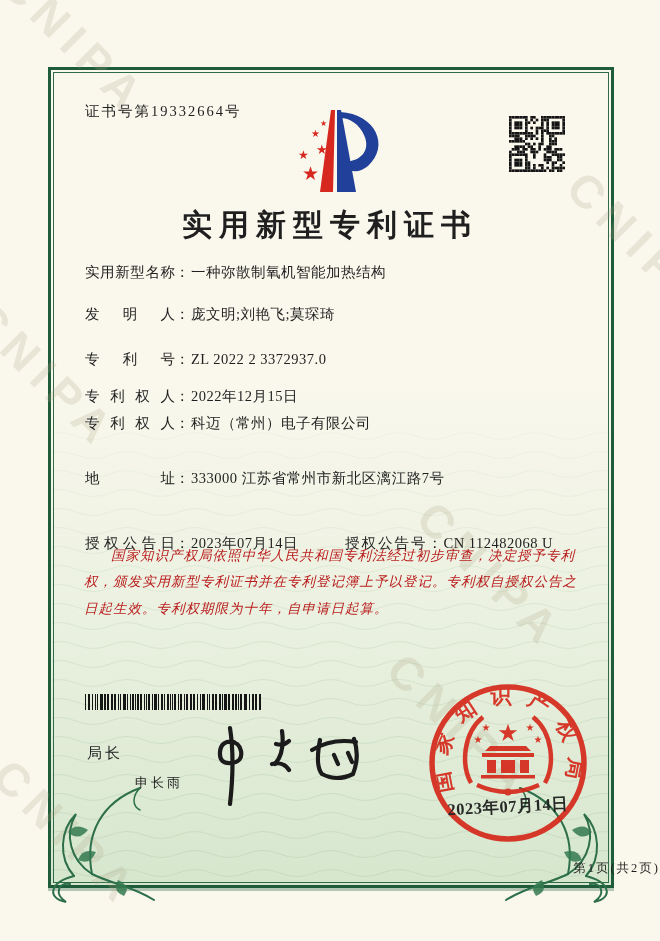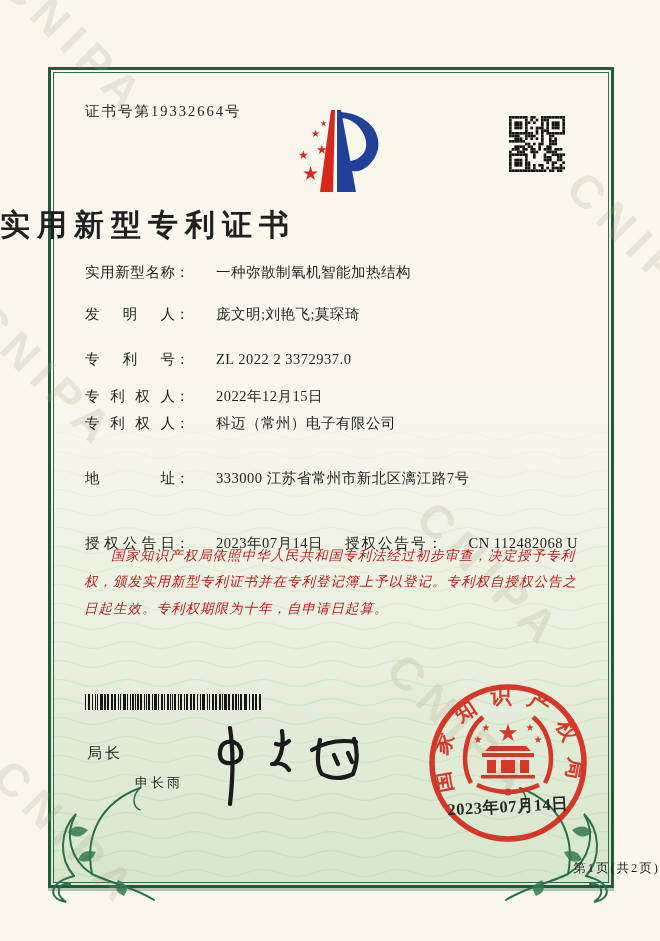--- a/index.html
+++ b/index.html
@@ -24,29 +24,29 @@
     border:1px solid #2e6b48; }
   .tint { position:absolute; left:51px; top:70px; width:560px; height:815px; z-index:1;
     background:linear-gradient(180deg, rgba(226,238,219,0) 38%, rgba(219,233,211,0.5) 68%, rgba(211,229,203,0.92) 100%); }
   .waves { position:absolute; left:52px; top:430px; z-index:1; pointer-events:none; }
   .ornament { position:absolute; z-index:2; }
   
   .cert-no { position:absolute; left:85px; top:102px; font-size:14.5px; letter-spacing:2px; z-index:3; }
   .logo { position:absolute; left:280px; top:106px; width:115px; height:90px; z-index:3; }
   .logo .star { position:absolute; color:#d6281e; font-family:"DejaVu Sans",sans-serif; line-height:1; }
   .qr { position:absolute; left:509px; top:116px; z-index:3; }
-  .title { position:absolute; left:0; top:205px; width:100%; 
+  .title { position:absolute; left:0; top:205px; width:100%; text-align:center;
     font-size:30px; font-weight:bold; letter-spacing:7px; z-index:3; }
   
   .fields { position:absolute; left:85px; top:0; width:500px; z-index:3; font-size:14.5px; }
   .row { position:absolute; left:0; width:500px; line-height:22px; white-space:nowrap; }
   .flabel { display:inline-block; width:90px; text-align:justify; text-align-last:justify;
     -moz-text-align-last:justify; vertical-align:top; }
   .fcolon { display:inline-block; width:16px; }
-  .fvalue { letter-spacing:0.5px;margin-left:25px; }
+  .fvalue { letter-spacing:0.5px; }
   .pair2 { position:absolute; left:260px; top:0; }
   .flabel2 { letter-spacing:2px; }
   
   .body-text { position:absolute; left:84px; top:543px; width:494px; z-index:3;
     font-style:italic; font-size:13.5px; line-height:1.96; letter-spacing:1px; color:#b91c1c; }
   .body-text p { text-indent:2em; }
   
   .barcode { position:absolute; left:85px; top:694px; z-index:3; }
   
   .signer-role { position:absolute; left:87px; top:744px; font-size:15px; letter-spacing:3px;

